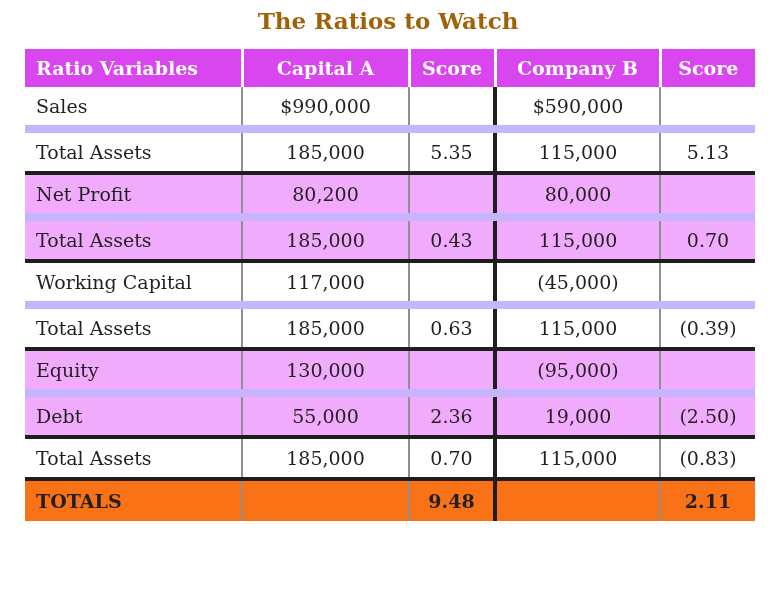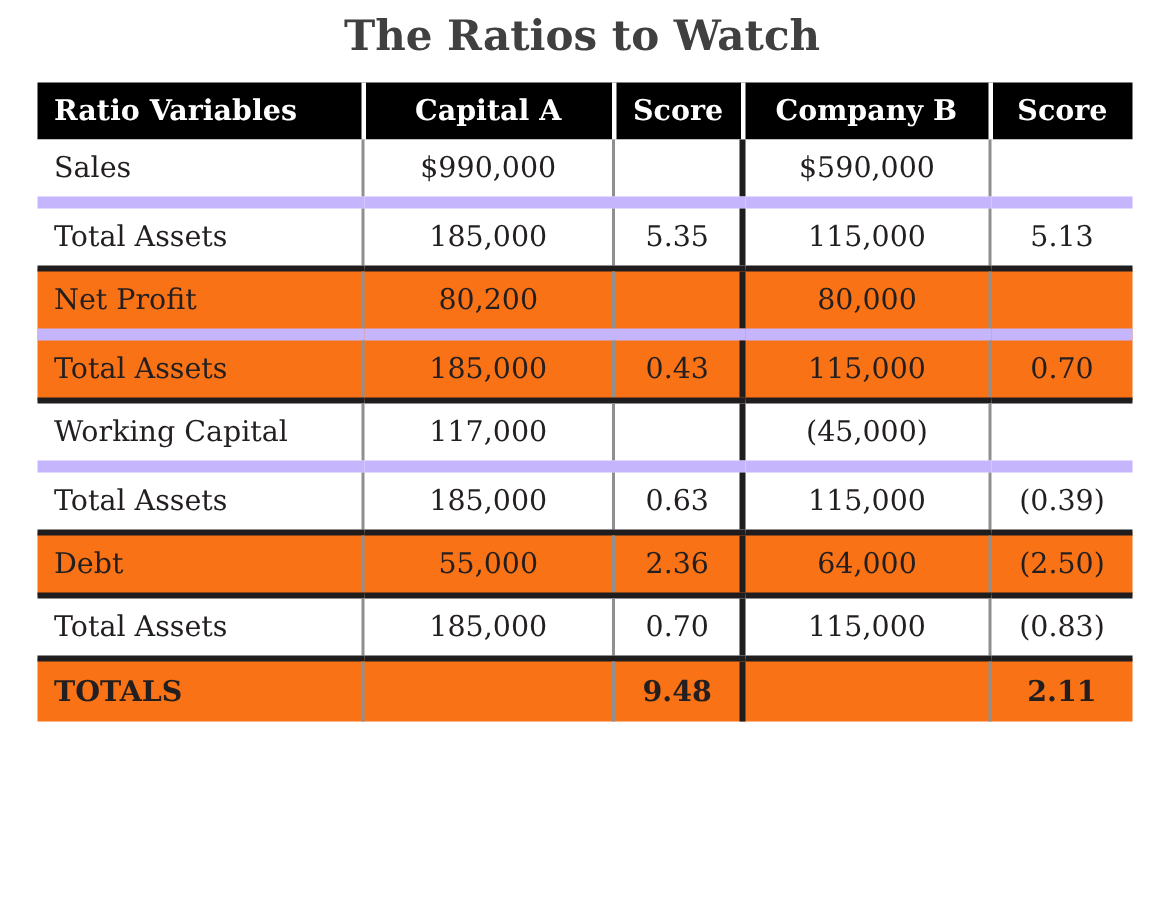--- a/index.html
+++ b/index.html
@@ -14,40 +14,40 @@
   }
   .page {
     width: 776px;
     height: 602px;
     position: relative;
   }
   h1.title {
     margin: 0;
     padding-top: 7px;
     text-align: center;
-    font-size: 28px;
+    font-size: 23px;
     font-weight: bold;
-    color: #404040;
+    color: #a16207;
     letter-spacing: 0px;
   }
   table.ratios {
     border-collapse: collapse;
     table-layout: fixed;
     width: 730px;
     margin: 15px 21px 0 25px;
     font-size: 19px;
   }
   col.c1 { width: 217px; }
   col.c2 { width: 167px; }
   col.c3 { width: 86px;  }
   col.c4 { width: 165px; }
   col.c5 { width: 95px;  }
 
   thead th {
-    background: #000000;
+    background: #d946ef;
     color: #ffffff;
     font-weight: bold;
     font-size: 19px;
     height: 38px;
     padding: 0;
     text-align: center;
     vertical-align: middle;
   }
   thead th.c1 { text-align: left; padding-left: 11px; }
   thead th + th { border-left: 3px solid #ffffff; }
@@ -58,21 +58,21 @@
     text-align: center;
     vertical-align: middle;
     background: #ffffff;
   }
   td.c1 { text-align: left; padding-left: 11px; }
   td.c2, td.c3, td.c5 { border-left: 2px solid #8f8f8f; }
   td.c4 { border-left: 4px solid #201d1e; margin-top: 28px; }
 
   tr.thin  td { border-bottom: 8px solid #c4b5fd; }
   tr.thick td { border-bottom: 4px solid #201d1e; }
-  tr.blue  td { background: #f97316; }
+  tr.blue  td { background: #f0abfc; }
 
   tfoot td {
     background: #f97316;
     font-weight: bold;
     height: 40px;
   }
 </style>
 </head>
 <body>
 
@@ -132,25 +132,32 @@
           <td class="c4">(45,000)</td>
           <td class="c5"></td>
         </tr>
         <tr class="thick">
           <td class="c1">Total Assets</td>
           <td class="c2">185,000</td>
           <td class="c3">0.63</td>
           <td class="c4">115,000</td>
           <td class="c5">(0.39)</td>
         </tr>
+        <tr class="blue thin">
+          <td class="c1">Equity</td>
+          <td class="c2">130,000</td>
+          <td class="c3"></td>
+          <td class="c4">(95,000)</td>
+          <td class="c5"></td>
+        </tr>
         <tr class="blue thick">
           <td class="c1">Debt</td>
           <td class="c2">55,000</td>
           <td class="c3">2.36</td>
-          <td class="c4">64,000</td>
+          <td class="c4">19,000</td>
           <td class="c5">(2.50)</td>
         </tr>
         <tr class="thick">
           <td class="c1">Total Assets</td>
           <td class="c2">185,000</td>
           <td class="c3">0.70</td>
           <td class="c4">115,000</td>
           <td class="c5">(0.83)</td>
         </tr>
       </tbody>

